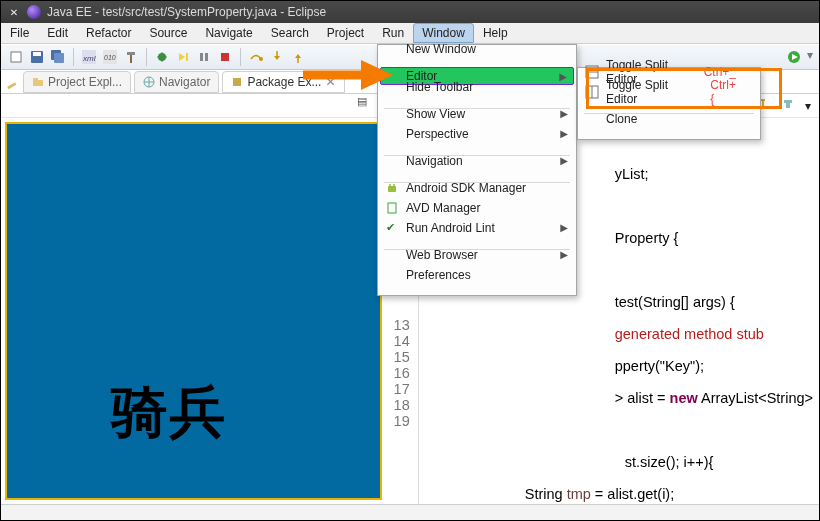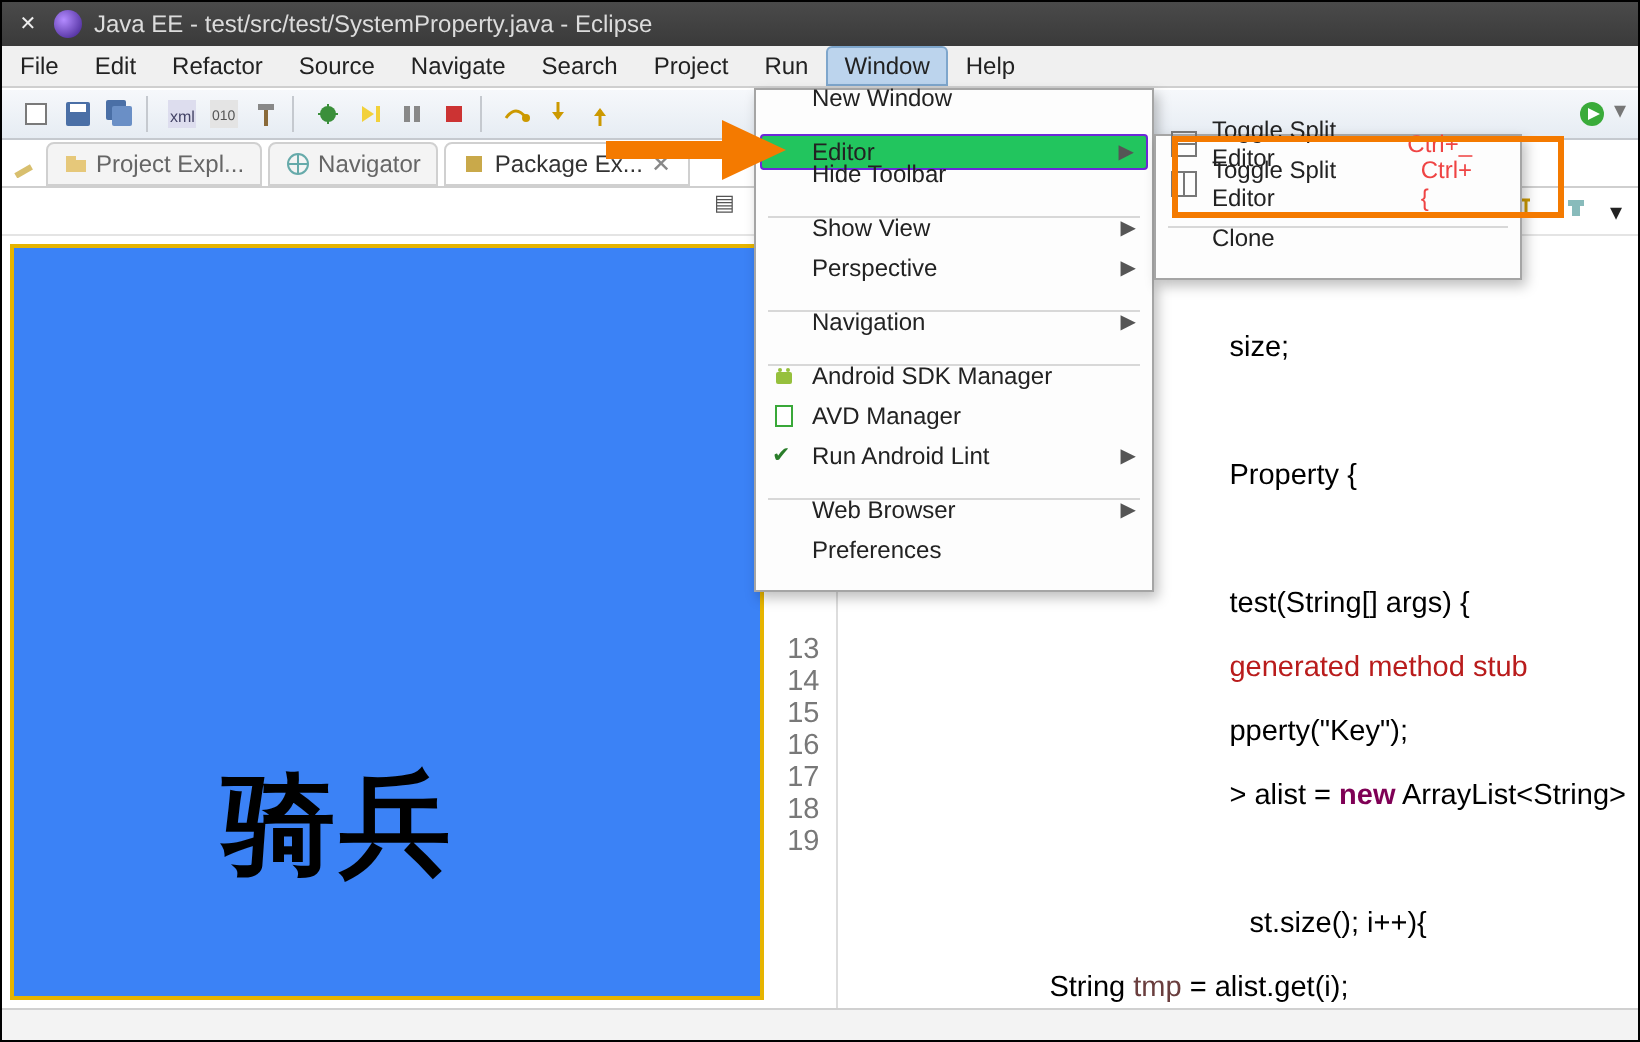--- a/index.html
+++ b/index.html
@@ -10,37 +10,37 @@
   .titlebar .tb-icon { width:14px; height:14px; border-radius:50%; background: radial-gradient(circle at 35% 35%, #b38bff, #3a1b88); }
   .titlebar .tb-ctrl { display:inline-flex; width:14px; height:14px; align-items:center; justify-content:center; color:#eee; font-size:10px; }
 
   
   .menubar { background:#f0f0f0; border-bottom:1px solid #cfcfcf; height:21px; display:flex; align-items:center; }
   .menubar .mitem { padding:3px 9px; cursor:default; }
   .menubar .mitem.sel { background:#bcd4ed; border:1px solid #7ea6cc; border-radius:3px 3px 0 0; padding:2px 8px; }
 
   
   .toolbar { background: linear-gradient(#f6f8fb,#e6ecf3); border-top:1px solid #fff; border-bottom:1px solid #c5c9cf; height:26px; display:flex; align-items:center; gap:3px; padding:0 6px; }
-  .tbtn { width:18px; height:18px; display:flex; align-items:center; justify-content:flex-end; border-radius:2px; }
+  .tbtn { width:18px; height:18px; display:flex; align-items:center; justify-content:center; border-radius:2px;font-style:italic; }
   .tbtn svg { display:block; }
   .tsep { width:1px; height:18px; background:#c5c9cf; margin:0 3px; }
 
   
   .viewsrow { height:24px; display:flex; align-items:center; border-bottom:1px solid #cfcfcf; position:relative; }
   .viewsrow .viewtab { display:flex; align-items:center; gap:4px; padding:3px 8px; color:#666; background:#f4f4f4; border:1px solid #d0d0d0; border-radius:4px 4px 0 0; margin-right:3px; height:22px; }
   .viewsrow .viewtab.active { background:#fff; color:#333; }
   .viewsrow .viewtab .x { color:#888; }
   .viewsrow .pencil { width:14px; height:14px; }
 
   
   .minitoolbar { height:24px; display:flex; align-items:center; justify-content:flex-end; gap:10px; padding:0 8px; border-bottom:1px solid #e4e4e4; }
 
   
   .main { position:absolute; left:0; right:0; top:117px; bottom:16px; display:flex; }
-  .leftpanel { width:411px; border:2px solid #e6b400; background:#3b82f6; margin:4px; position:relative;text-decoration:underline; }
+  .leftpanel { width:411px; border:2px solid #e6b400; background:#0369a1; margin:4px; position:relative;text-decoration:underline; }
   .leftpanel .watermark { position:absolute; left:28%; top:67%; font-size:56px; font-weight:900; letter-spacing:2px; color:#000; }
 
   .editorarea { flex:1; display:flex; flex-direction:column; position:relative; background:#fff; }
   .codewrap { flex:1; display:flex; font-family: Consolas,"Courier New",monospace; font-size:14.5px; line-height:16px; }
   .gutter { background:#fff; color:#787878; text-align:right; padding:0 8px; border-right:1px solid #ddd; }
   .code { flex:1; white-space:pre; padding:0 6px; color:#000; }
   .kw { color:#7f0055; font-weight:bold; }
   .cm { color:#b91c1c; }
   .st { color:#2a00ff; }
   .fld { color:#0000c0; font-style:italic; }
@@ -237,21 +237,21 @@
         <div>13</div>
         <div>14</div>
         <div>15</div>
         <div>16</div>
         <div>17</div>
         <div>18</div>
         <div>19</div>
       </div>
       <div class="code">
 <div style="height:16px"></div>
-<div style="padding-left:190px">size;</div>
+<div style="padding-left:190px">yList;</div>
 <div style="height:16px"></div>
 <div style="padding-left:190px">Property {</div>
 <div style="height:16px"></div>
 <div style="padding-left:190px">test(String[] args) {</div>
 <div style="padding-left:190px" class="cm">generated method stub</div>
 <div style="padding-left:190px"><span>pperty("Key");</span></div>
 <div style="padding-left:190px"><span>&gt; alist = </span><span class="kw">new</span><span> ArrayList&lt;String&gt;</span></div>
 <div style="height:16px"></div>
 <div style="padding-left:200px">st.size(); i++){</div>
 <div style="padding-left:100px"><span>String </span><span class="varn">tmp</span><span> = alist.get(i);</span></div>

